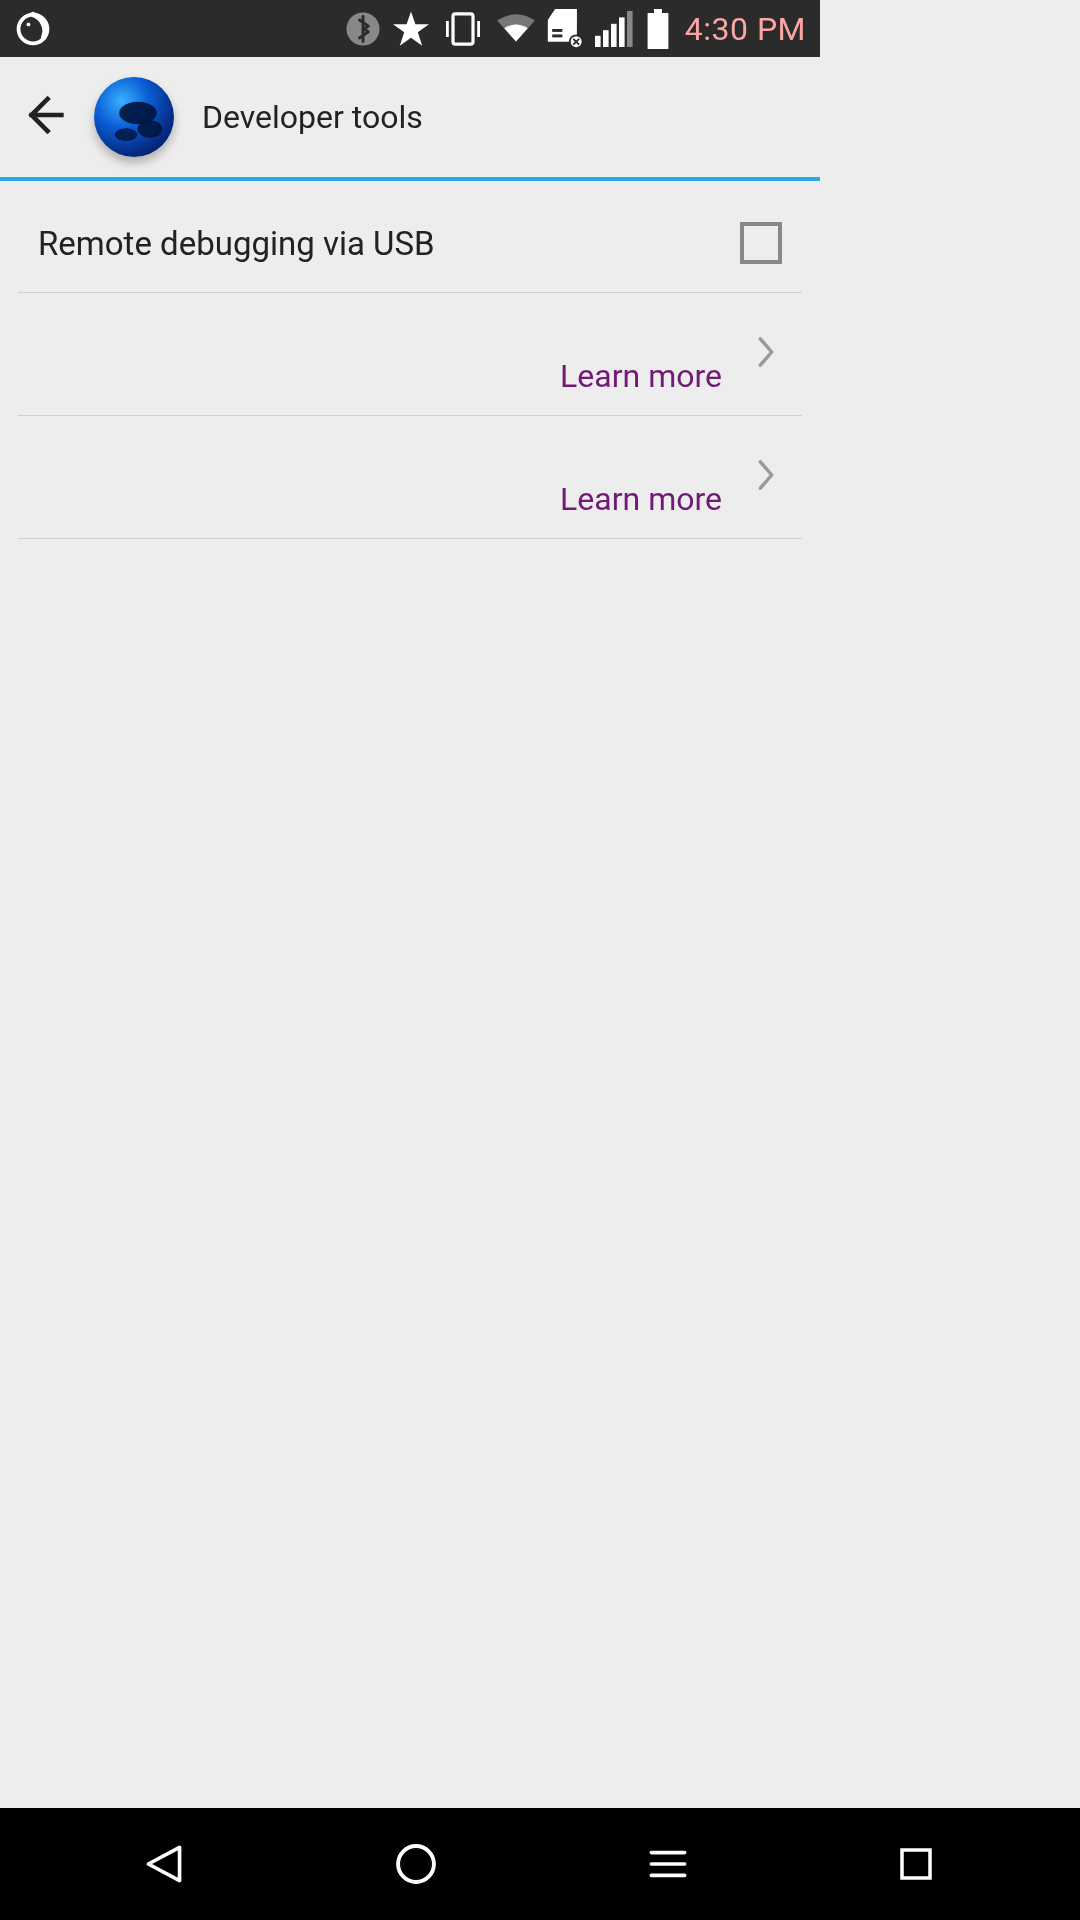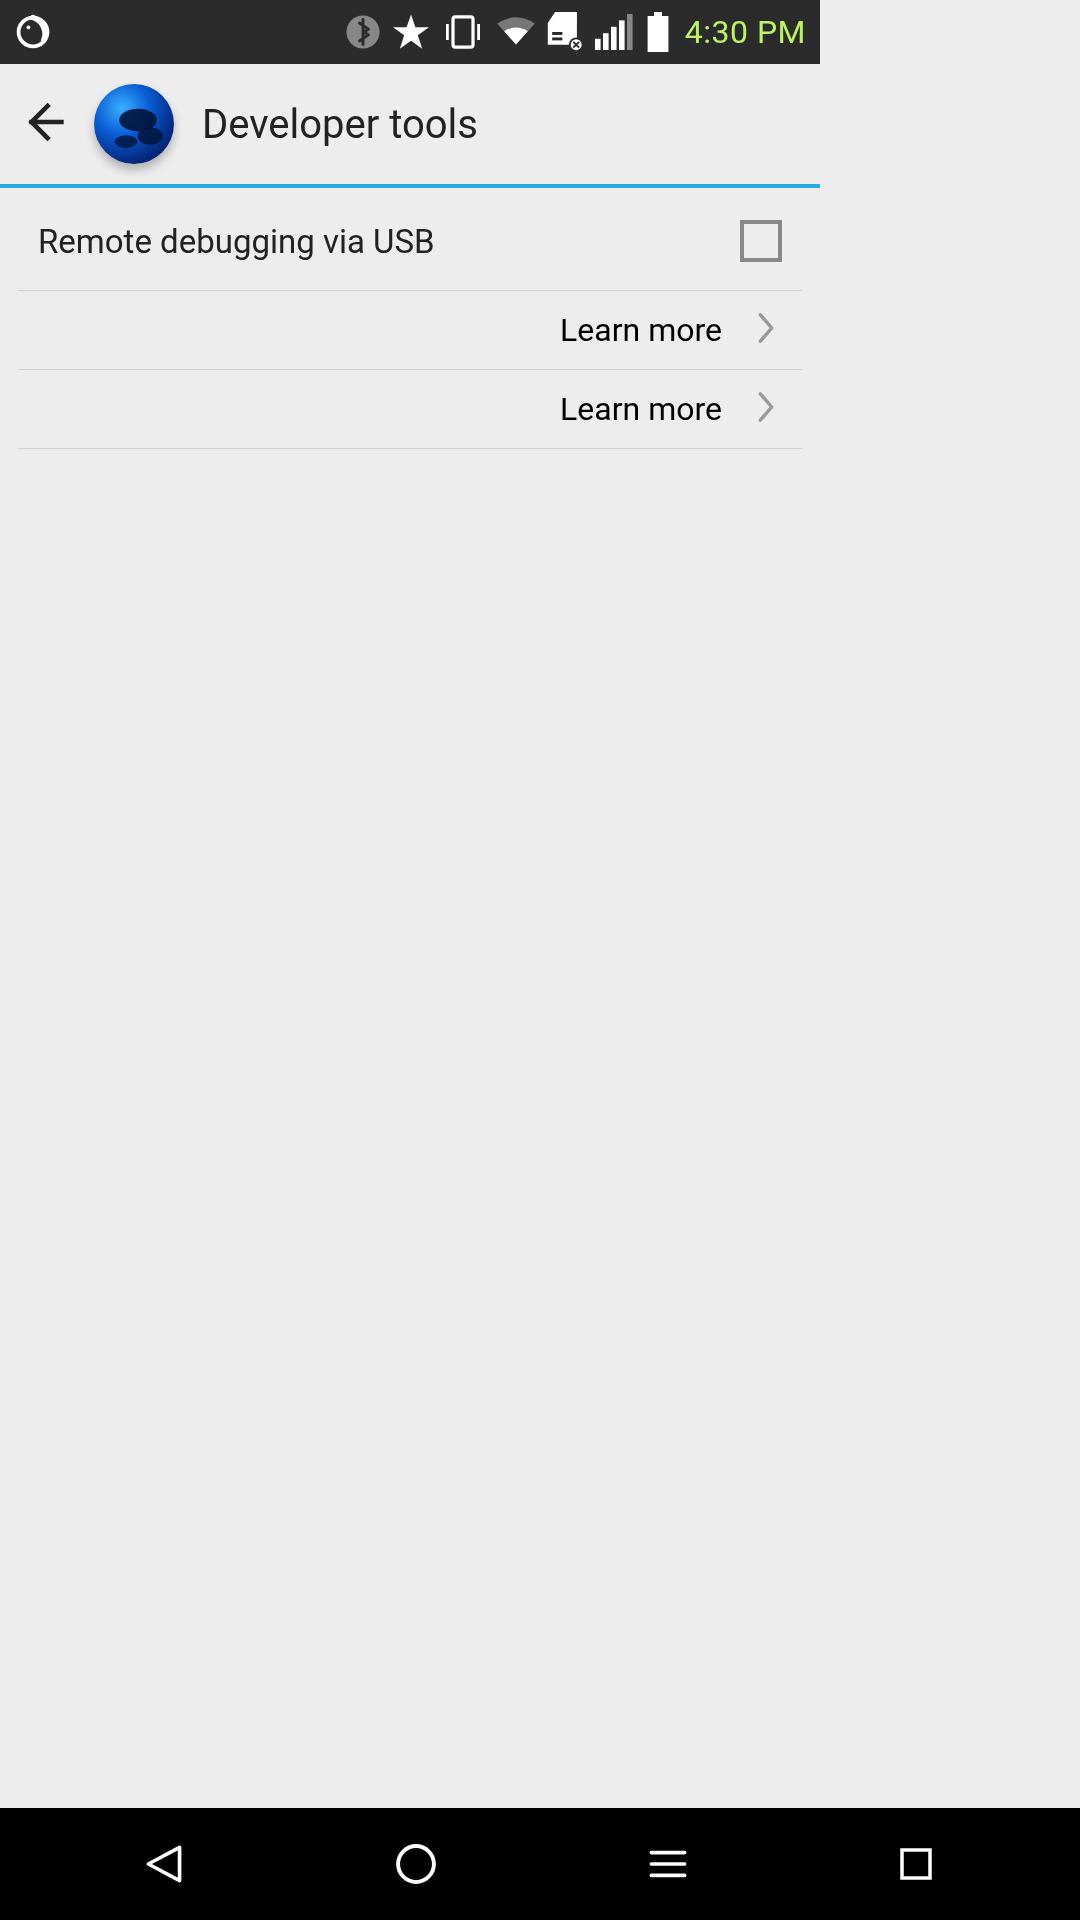--- a/index.html
+++ b/index.html
@@ -1,22 +1,22 @@
 <!DOCTYPE html>
 <html><head>
 <meta charset="utf-8">
 <style>
   * { margin: 0; padding: 0; box-sizing: border-box; }
   html, body { width: 820px; height: 1456px; font-family: Roboto, "Helvetica Neue", Arial, sans-serif; background: #ededed; overflow: hidden; }
 
   
   .status-bar {
-    height: 64px;
+    height: 57px;
     background: #2b2b2b;
-    color: #bef264;
+    color: #fca5a5;
     display: flex;
     align-items: center;
     padding: 0 14px;
     gap: 10px;
   }
   .status-bar .spacer { flex: 1; }
   .status-bar svg { display: block; }
   .status-time { font-size: 32px; font-weight: 400; letter-spacing: 0.5px; margin-left: 4px; }
 
   
@@ -40,24 +40,24 @@
   }
   .globe::after{
     
     content:"";
     position:absolute; inset:0;
     background:
       radial-gradient(ellipse 30px 18px at 55% 45%, rgba(0,20,60,.9) 0 60%, transparent 65%),
       radial-gradient(ellipse 20px 14px at 70% 65%, rgba(0,20,60,.85) 0 60%, transparent 65%),
       radial-gradient(ellipse 18px 10px at 40% 72%, rgba(0,20,60,.8) 0 60%, transparent 65%);
   }
-  .action-title { font-size: 40px; color: #222; font-weight: 400; }
-
-  
-  .content { padding: 4px 18px; }
+  .action-title { font-size: 32px; color: #222; font-weight: 400; }
+
+  
+  .content { padding: 13px 18px; }
   .setting-row {
     display: flex;
     align-items: center;
     justify-content: space-between;
     padding: 28px 20px 28px 20px;
     border-bottom: 1px solid #d0d0d0;
   }
   .setting-label { font-size: 33px; color: #222; }
   .checkbox {
     width: 42px; height: 42px;
@@ -73,21 +73,21 @@
   .checkbox svg { display: none; }
 
   .learnmore-row {
     display: flex;
     align-items: center;
     justify-content: flex-end;
     padding: 20px 26px 20px 0;
     gap: 34px;
     border-bottom: 1px solid #d0d0d0;
   }
-  .learnmore-label { font-size: 32px; color: #000000; }
+  .learnmore-label { font-size: 32px; color: #701a75; margin-top: 44px; }
   .chevron { width: 20px; height: 34px; }
 
   
   .nav-bar {
     position: absolute;
     bottom: 0; left: 0; right: 0;
     height: 112px;
     background: #000;
     display: flex;
     align-items: center;

